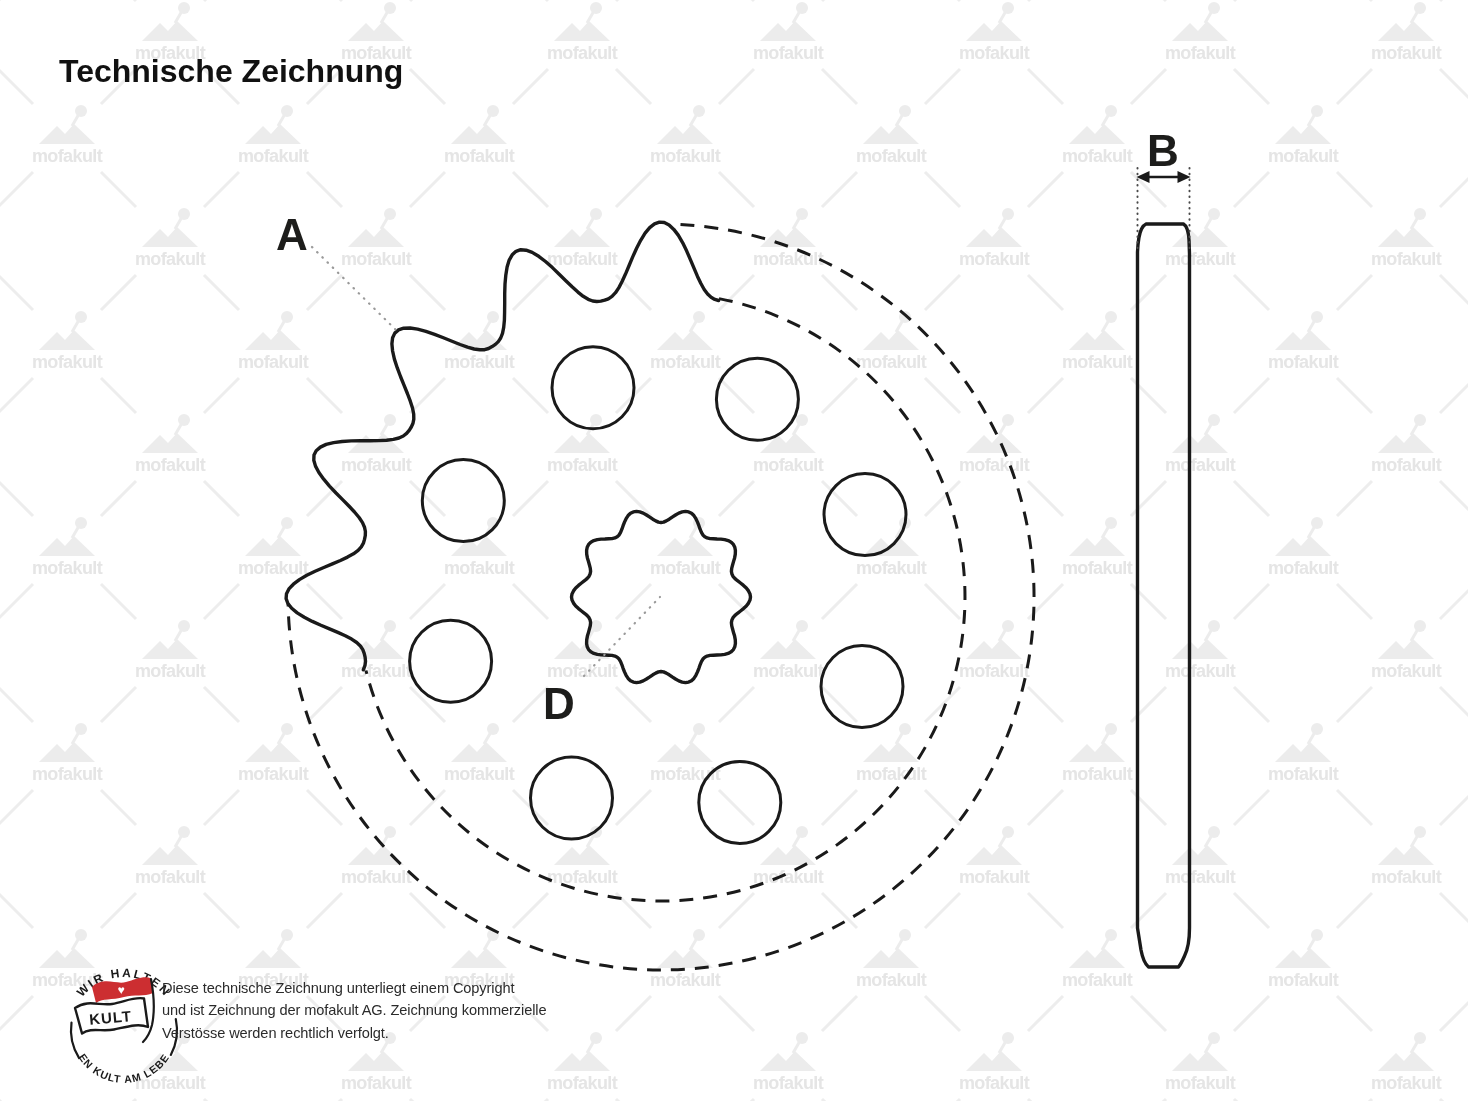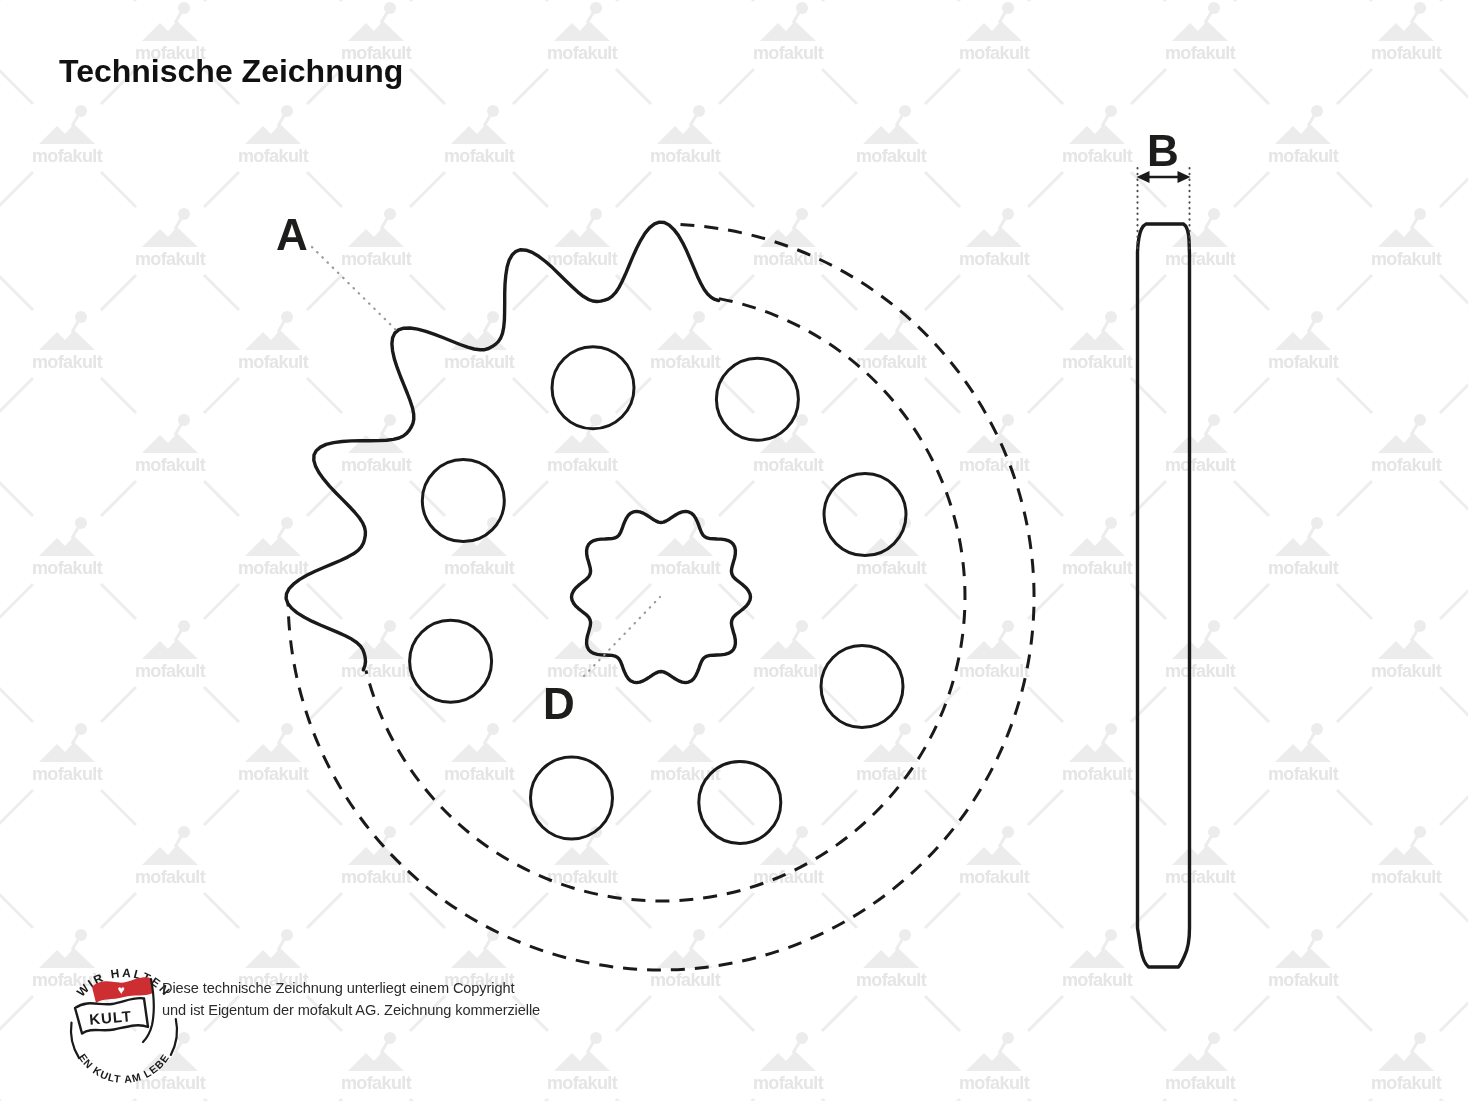--- a/index.html
+++ b/index.html
@@ -1350,14 +1350,15 @@
     <text class="badge-kult" x="53" y="60" text-anchor="middle" transform="rotate(-5 53 60)">KULT</text>
 
     <path class="badge-stroke" d="M93 16 C96 32 97 48 94 62 C92 70 89 75 85 79"></path>
   </g>
 </svg>
 
 <div id="title">Technische Zeichnung</div>
 
 <div id="copyright">
   <div><b>Diese technische Zeichnung unterliegt einem Copyright</b></div>
-  <div><b>und ist Eigentum der mofakult AG.</b><span> Zeichnung kommerzielle</span></div>
+  <div><b>und ist Zeichnung der mofakult AG.</b><span> Zeichnung kommerzielle</span></div>
+  <div>Verstösse werden rechtlich verfolgt.</div>
 </div>
 
 </body></html>

